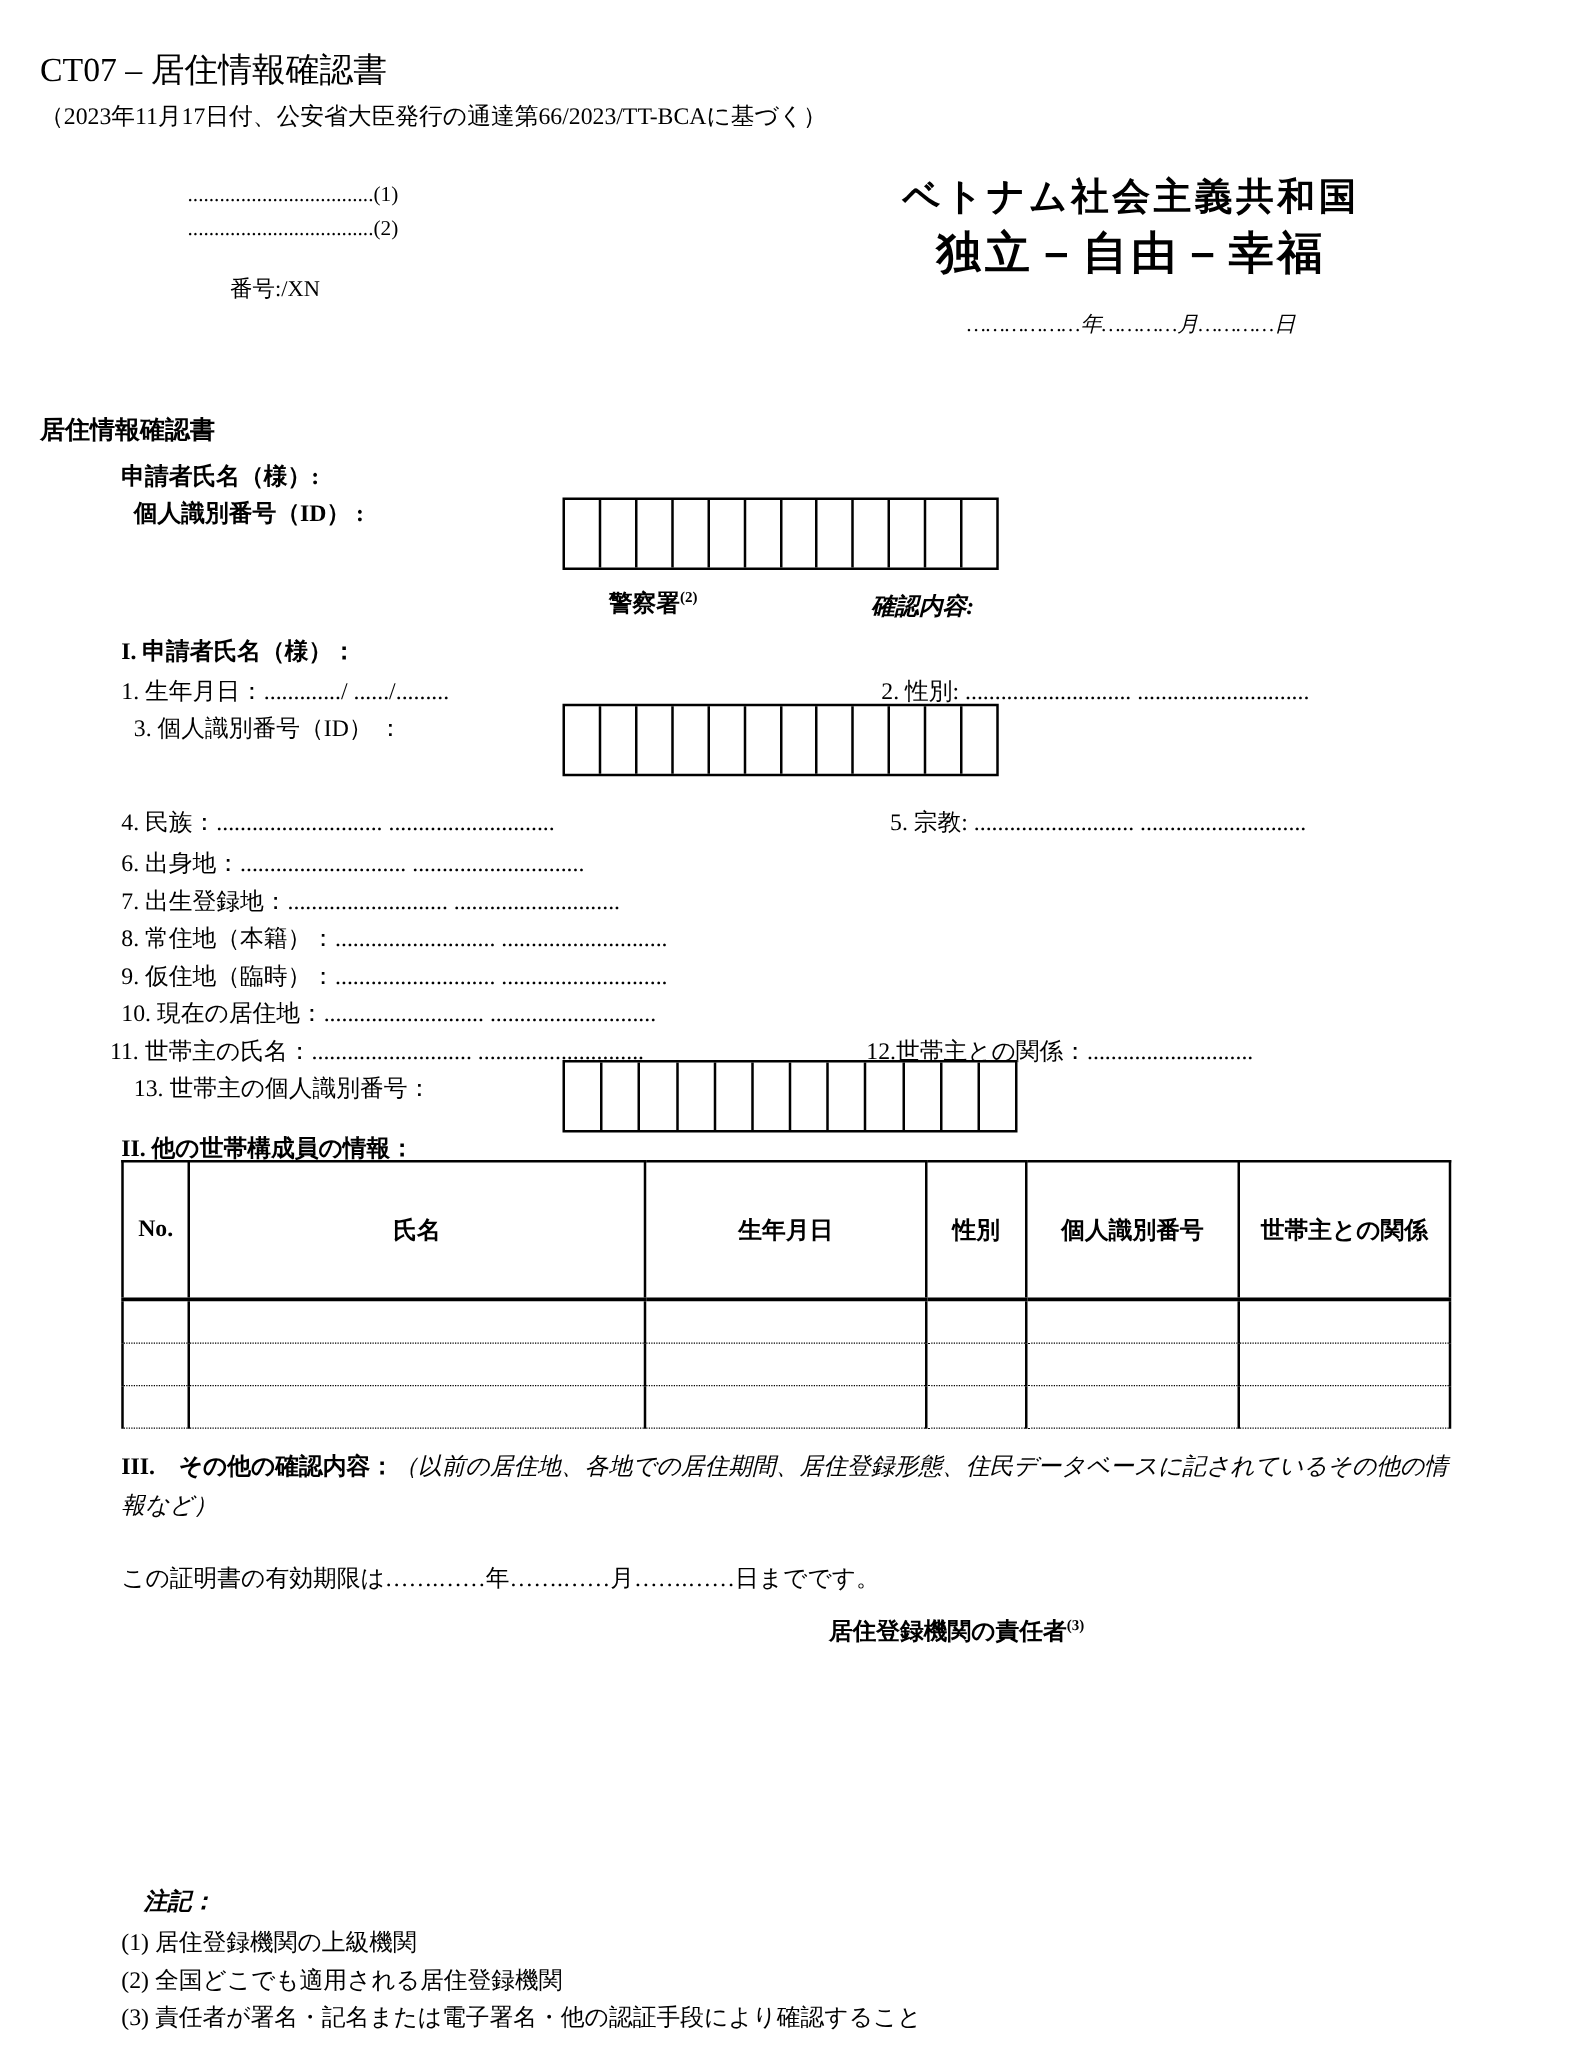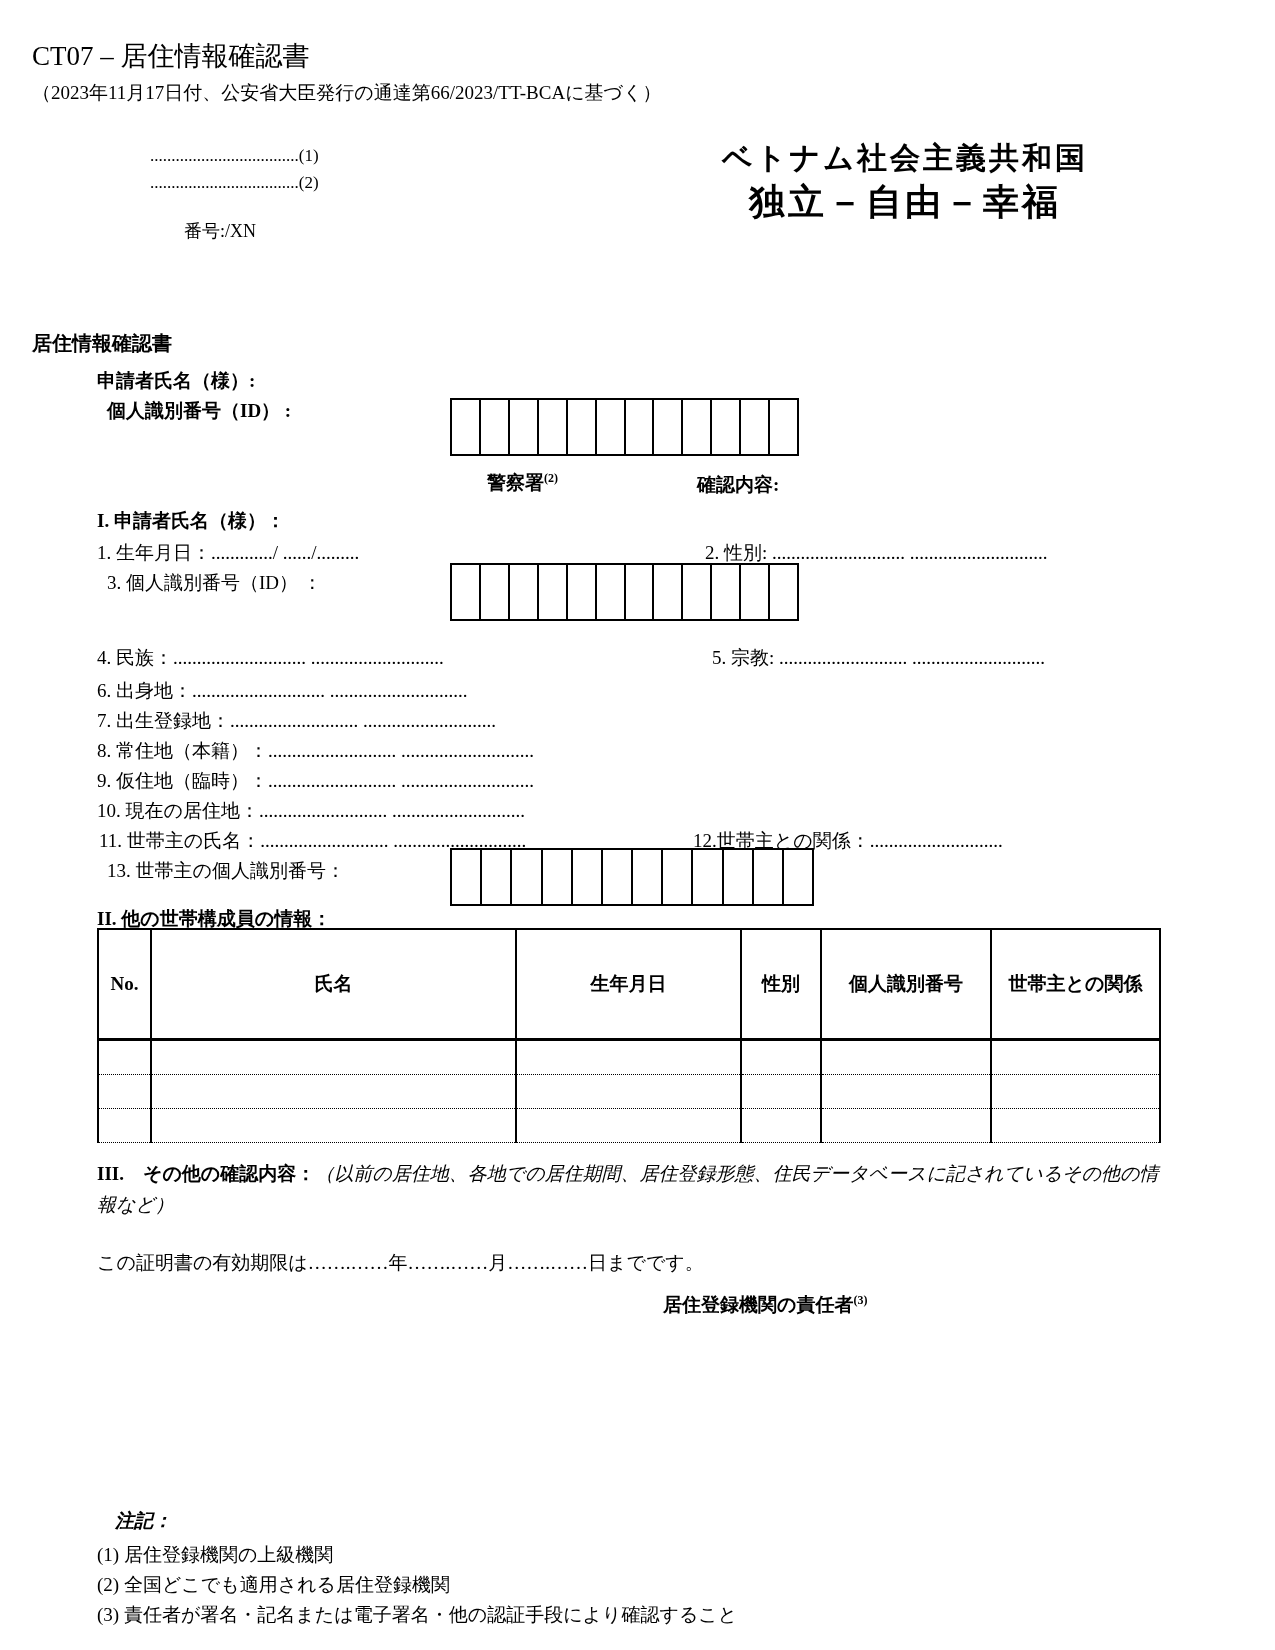--- a/index.html
+++ b/index.html
@@ -55,20 +55,21 @@
 
 <div class="abs ref-block">
   <div>...................................(1)</div>
   <div>...................................(2)</div>
   <div class="num-row"><span>番号:</span><span class="xn">/XN</span></div>
 </div>
 
 <div class="abs nat-block">
   <div class="nat-country">ベトナム社会主義共和国</div>
   <div class="nat-motto">独立－自由－幸福</div>
+  <div class="nat-date">………………年…………月…………日</div>
 </div>
 
 <div class="abs doc-title center">居住情報確認書</div>
 
 <div class="abs t b" style="left:97px;top:368px;">申請者氏名（様）:</div>
 <div class="abs t" style="left:107px;top:398px;font-weight:bold;">個人識別番号（ID） :</div>
 <div class="abs idgrid" style="left:450px;top:398px;width:345px;height:54px;">
     <span class="gcell"></span>
     <span class="gcell"></span>
     <span class="gcell"></span>
@@ -77,21 +78,21 @@
     <span class="gcell"></span>
     <span class="gcell"></span>
     <span class="gcell"></span>
     <span class="gcell"></span>
     <span class="gcell"></span>
     <span class="gcell"></span>
     <span class="gcell"></span>
   </div>
 
 <div class="abs t b" style="left:487px;top:470px;"><span>警察署</span><sup>(2)</sup></div>
-<div class="abs t b" style="left:697px;top:472px;">確認内容:</div>
+<div class="abs t b" style="left:697px;top:472px;font-style:italic;">確認内容:</div>
 
 <div class="abs t b" style="left:97px;top:508px;">I. 申請者氏名（様）：</div>
 <div class="abs t" style="left:97px;top:540px;">1. 生年月日：............./ ....../.........</div>
 <div class="abs t" style="left:705px;top:540px;">2. 性別: ............................ .............................</div>
 <div class="abs t" style="left:107px;top:570px;">3. 個人識別番号（ID） ：</div>
 <div class="abs idgrid" style="left:450px;top:563px;width:345px;height:54px;">
     <span class="gcell"></span>
     <span class="gcell"></span>
     <span class="gcell"></span>
     <span class="gcell"></span>
@@ -104,21 +105,21 @@
     <span class="gcell"></span>
     <span class="gcell"></span>
   </div>
 <div class="abs t" style="left:97px;top:645px;">4. 民族：............................ ............................</div>
 <div class="abs t" style="left:712px;top:645px;">5. 宗教: ........................... ............................</div>
 <div class="abs t" style="left:97px;top:678px;">6. 出身地：............................ .............................</div>
 <div class="abs t" style="left:97px;top:708px;">7. 出生登録地：........................... ............................</div>
 <div class="abs t" style="left:97px;top:738px;">8. 常住地（本籍）：........................... ............................</div>
 <div class="abs t" style="left:97px;top:768px;">9. 仮住地（臨時）：........................... ............................</div>
 <div class="abs t" style="left:97px;top:798px;">10. 現在の居住地：........................... ............................</div>
-<div class="abs t" style="left:99px;top:828px;">11. 世帯主の氏名：........................... ............................</div>
+<div class="abs t" style="left:88px;top:828px;">11. 世帯主の氏名：........................... ............................</div>
 <div class="abs t" style="left:693px;top:828px;">12.世帯主との関係：............................</div>
 <div class="abs t" style="left:107px;top:818px;margin-top:40px;">13. 世帯主の個人識別番号：</div>
 <div class="abs idgrid" style="left:450px;top:848px;width:360px;height:54px;">
     <span class="gcell"></span>
     <span class="gcell"></span>
     <span class="gcell"></span>
     <span class="gcell"></span>
     <span class="gcell"></span>
     <span class="gcell"></span>
     <span class="gcell"></span>

